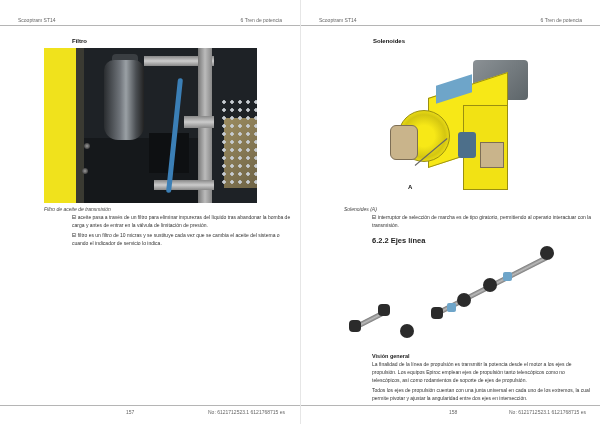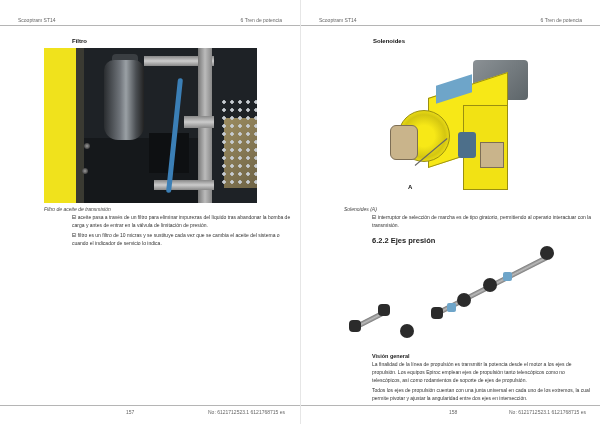--- a/index.html
+++ b/index.html
@@ -154,21 +154,21 @@
   <div class="leader"></div>
   <div class="lbl-a">A</div>
 </div>
 
 <div class="caption" style="left:344px; top:206px;">Solenoides (A)</div>
 
 <div class="body-text" style="left:372px; top:213px;">
   <p>El interruptor de selección de marcha es de tipo giratorio, permitiendo al operario interactuar con la transmisión.</p>
 </div>
 
-<div class="sec-h" style="left:372px; top:236px;">6.2.2 Ejes presión</div>
+<div class="sec-h" style="left:372px; top:236px;">6.2.2 Ejes línea</div>
 
 <div class="shafts">
 
   <div class="shaft" style="left:95px; top:72px; width:125px; transform: rotate(-27deg);"></div>
   <div class="yoke-big" style="left:200px; top:6px;"></div>
   <div class="clamp" style="left:163px; top:32px;"></div>
   <div class="yoke-big" style="left:143px; top:38px;"></div>
   <div class="yoke-big" style="left:117px; top:53px;"></div>
   <div class="clamp" style="left:107px; top:63px;"></div>
   <div class="yoke" style="left:91px; top:67px;"></div>

